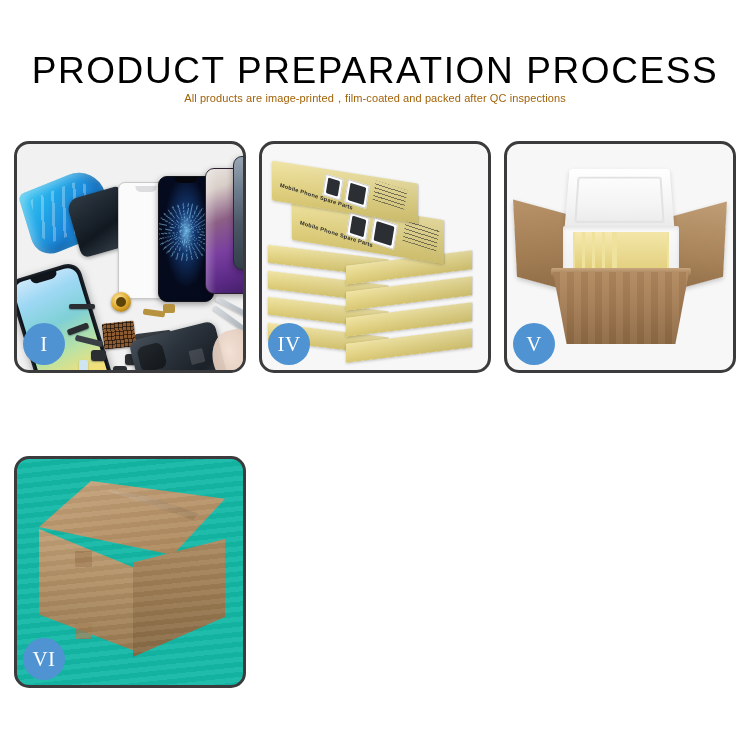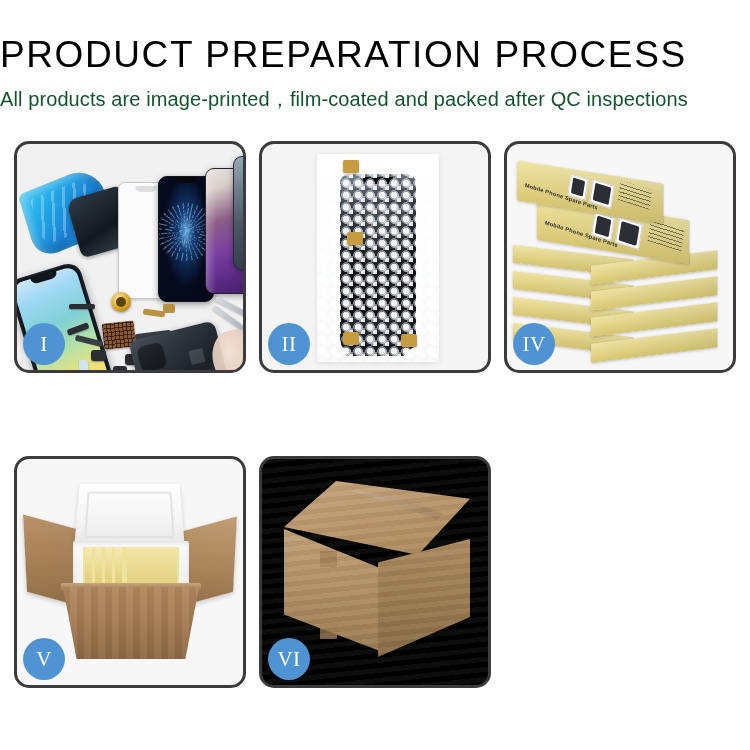--- a/index.html
+++ b/index.html
@@ -11,38 +11,37 @@
     width: 750px;
     height: 750px;
     overflow: hidden;
     font-family: "Liberation Sans", sans-serif;
     -webkit-font-smoothing: antialiased;
   }
 
   
   .header {
     width: 750px;
-    padding-top: 36px;
-    text-align: left;
+    padding-top: 52px;
+    text-align: center;
   }
   .title {
     font-family: "Liberation Sans", sans-serif;
     font-size: 37px;
     font-weight: 400;
     letter-spacing: 1.6px;
     color: #000000;
     line-height: 1.05;
     white-space: nowrap;
   }
   .subtitle {
     font-family: "Liberation Sans", sans-serif;
-    font-size: 20px;
+    font-size: 11px;
     font-weight: 400;
-    color: #14532d;
-    margin-top: 11px;
+    color: #a16207;
     letter-spacing: .1px;
     white-space: nowrap;
   }
 
   
   .grid {
     position: absolute;
     left: 14px;
     top: 141px;
     width: 722px;
@@ -401,21 +400,21 @@
     content:""; position:absolute; inset:0;
     background-image: repeating-linear-gradient(90deg, rgba(0,0,0,.05) 0 7px, rgba(255,255,255,.04) 7px 14px);
   }
   .v-rim{
     position:absolute; left:44px; top:124px; width:140px; height:8px;
     background: linear-gradient(180deg,#c9a57d,#9c7750);
     border-radius:2px;
   }
 
   
-  .p6 { background:#000000; }
+  .p6 { background:#14b8a6; }
   .c6-top{
     position:absolute; left:22px; top:22px; width:186px; height:74px;
     background: linear-gradient(165deg,#c6a57e 0%,#b8946a 50%,#ab8759 100%);
     clip-path: polygon(28% 0, 100% 24%, 72% 100%, 0 62%);
     box-shadow:0 1px 3px rgba(0,0,0,.15);
   }
   .c6-seam{
     position:absolute; left:40px; top:30px; width:150px; height:62px;
     clip-path: polygon(28% 0, 100% 24%, 72% 100%, 0 62%);
   }
@@ -482,35 +481,20 @@
       <div class="flex dk" style="left:118px;top:188px;width:36px;height:7px;transform:rotate(-7deg);"></div>
       <div class="flex dk" style="left:58px;top:194px;width:28px;height:6px;transform:rotate(14deg);"></div>
       <div class="back-housing"></div>
       <div class="tweezer"></div>
       <div class="tweezer b"></div>
       <div class="hand"></div>
     </div>
     <div class="badge">I</div>
   </div>
 
-  <div class="panel p2">
-    <div class="panel-stage">
-      <div class="bubble-pack">
-        <div class="inner-screen"></div>
-        <div class="flexcable"></div>
-        <div class="bubbles"></div>
-        <div class="bubbles2"></div>
-        <div class="tape" style="left:26px;top:6px;"></div>
-        <div class="tape" style="left:30px;top:78px;"></div>
-        <div class="tape" style="left:26px;top:178px;"></div>
-        <div class="tape" style="left:84px;top:180px;"></div>
-      </div>
-    </div>
-    <div class="badge">II</div>
-  </div>
 
 
   <div class="panel p4">
     <div class="panel-stage stack">
 
       <div class="sbox" style="left:6px;top:186px;width:120px;height:18px;transform:skewY(7deg);">
           <span class="side"></span>
         </div>
       <div class="sbox" style="left:6px;top:160px;width:120px;height:18px;transform:skewY(7deg);">
           <span class="side"></span>

